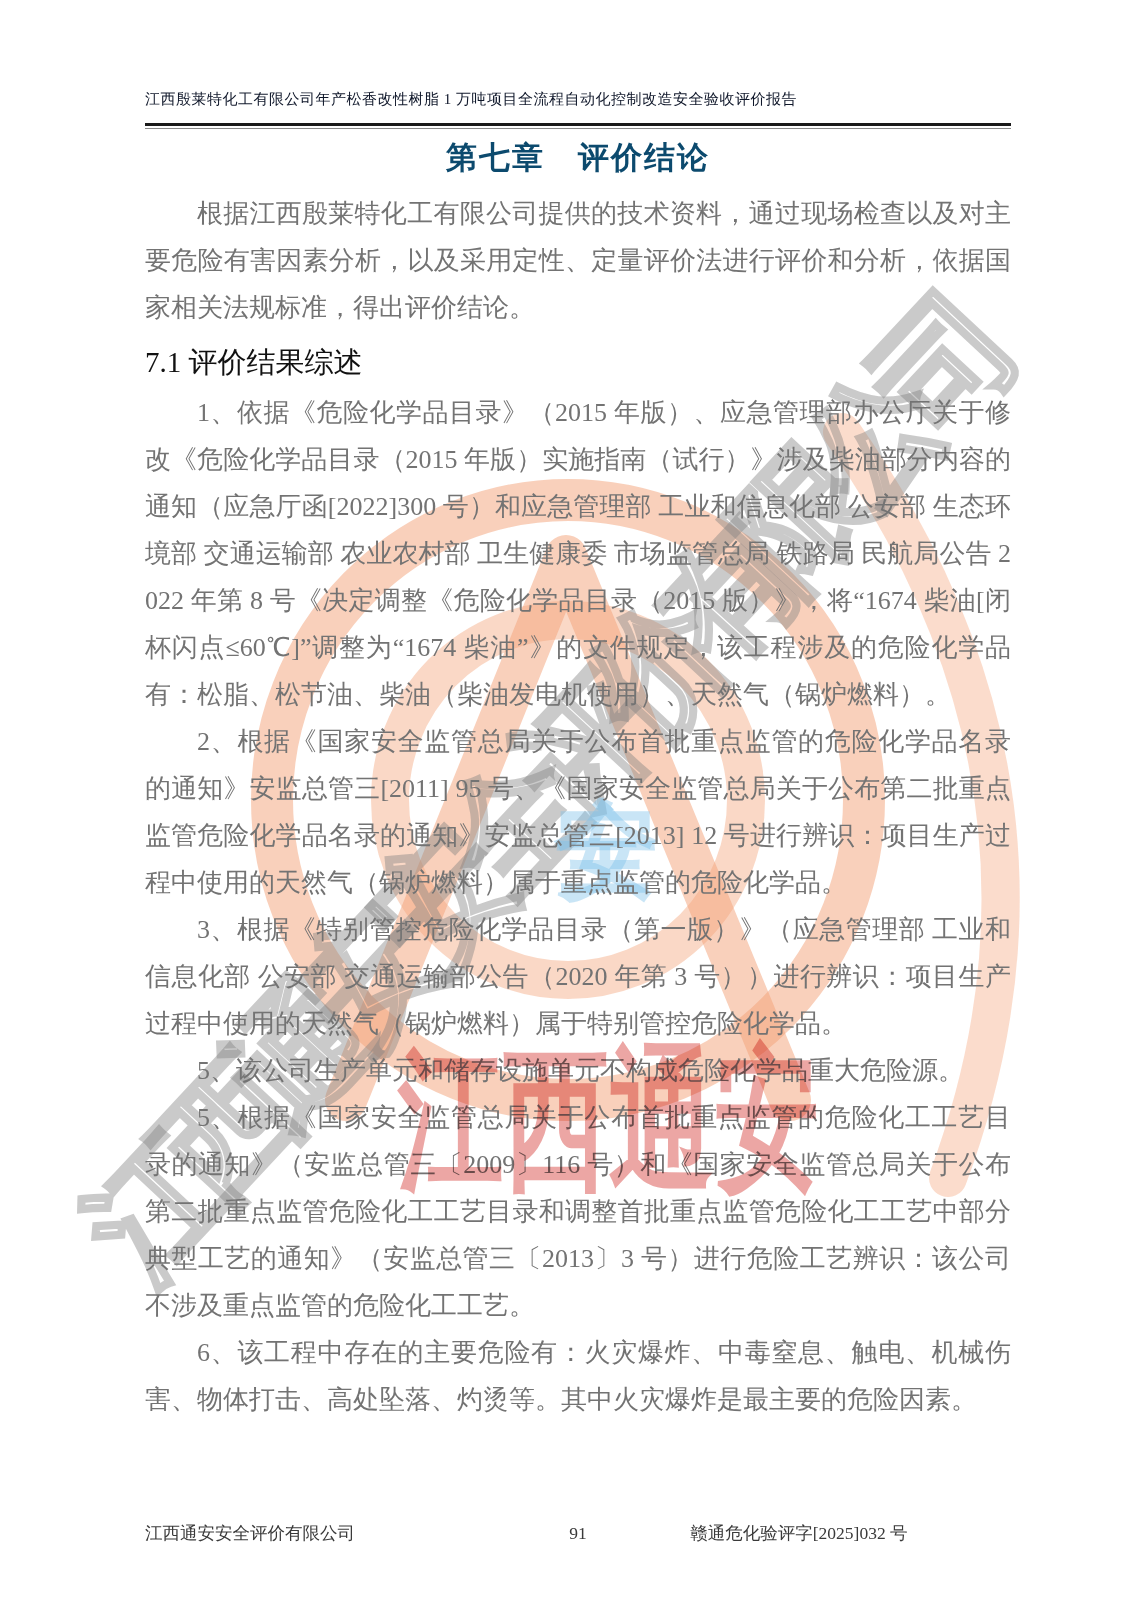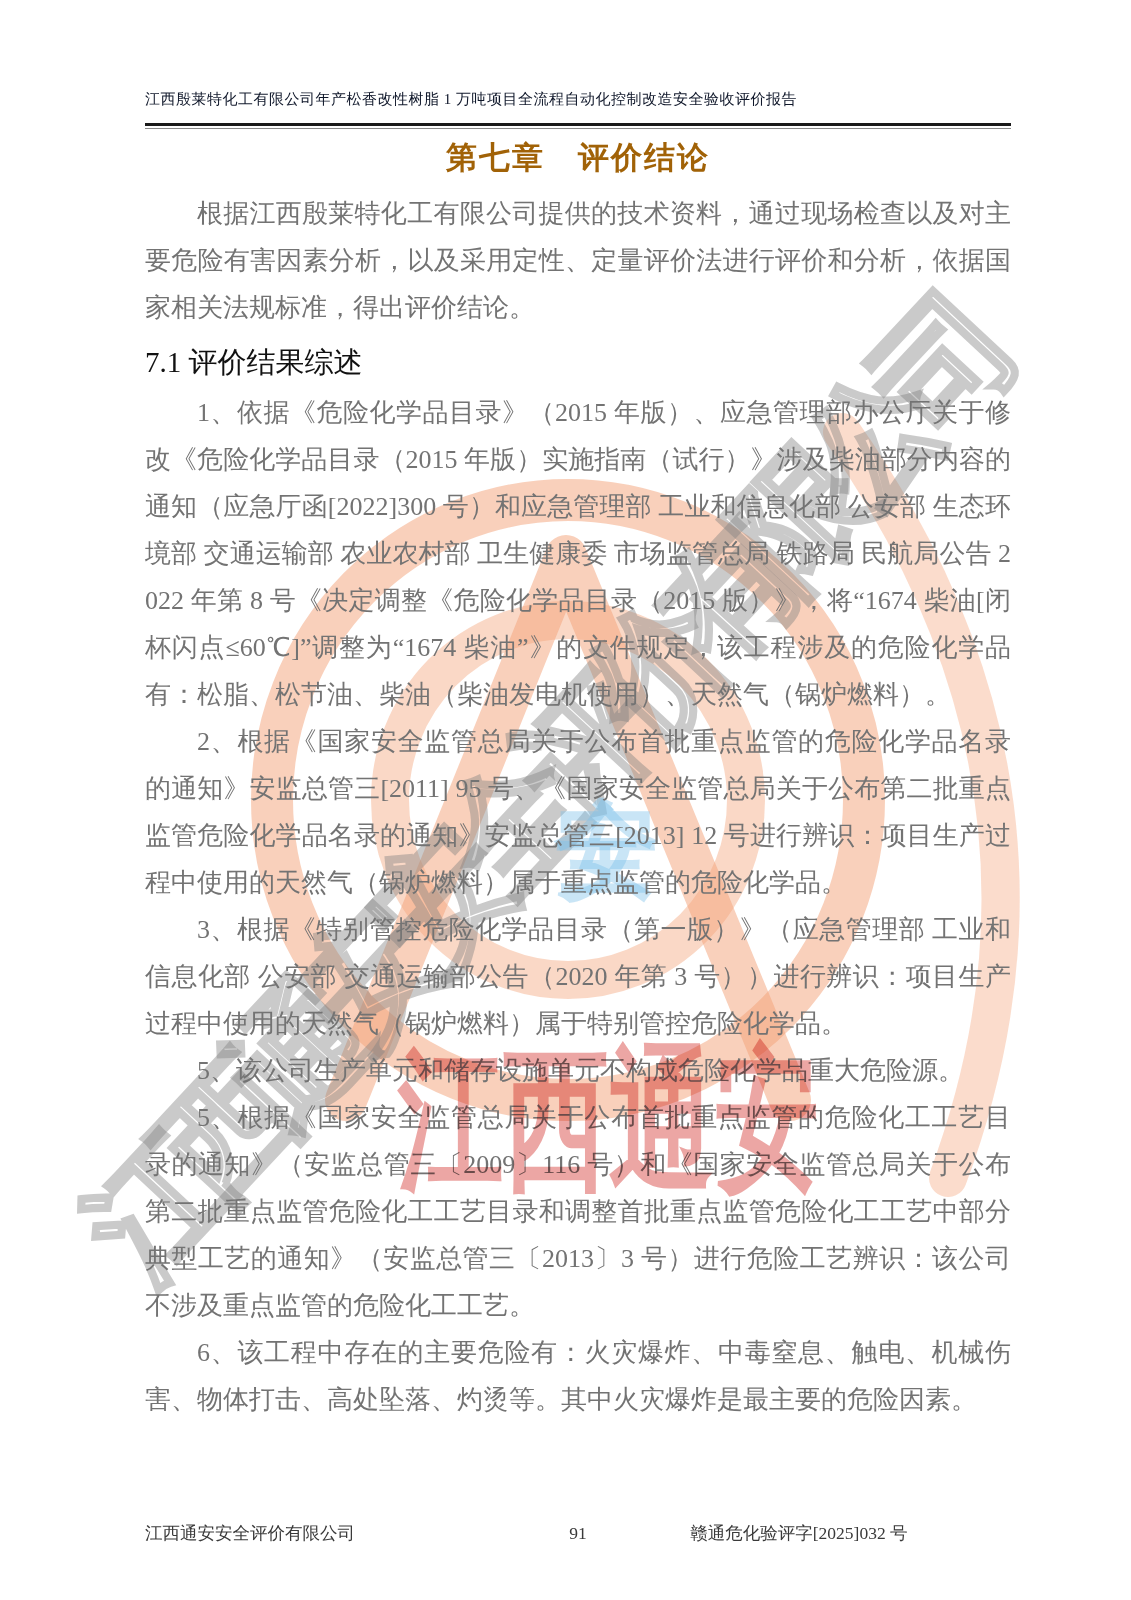--- a/index.html
+++ b/index.html
@@ -30,21 +30,21 @@
   .content{
     position:absolute;left:145px;top:137px;width:866px;
     z-index:2;
   }
   .chapter-title{
     margin:0 0 11px 0;
     text-align:center;
     font-family:"Liberation Sans", sans-serif;
     font-size:31px;
     font-weight:bold;
-    color:#a16207;
+    color:#0c4a6e;
     letter-spacing:2px;
   }
   p.body-par{
     margin:0;
     font-size:26px;
     line-height:47px;
     text-align:justify;
     text-indent:2em;
     color:#737373;
     word-break:break-all;

